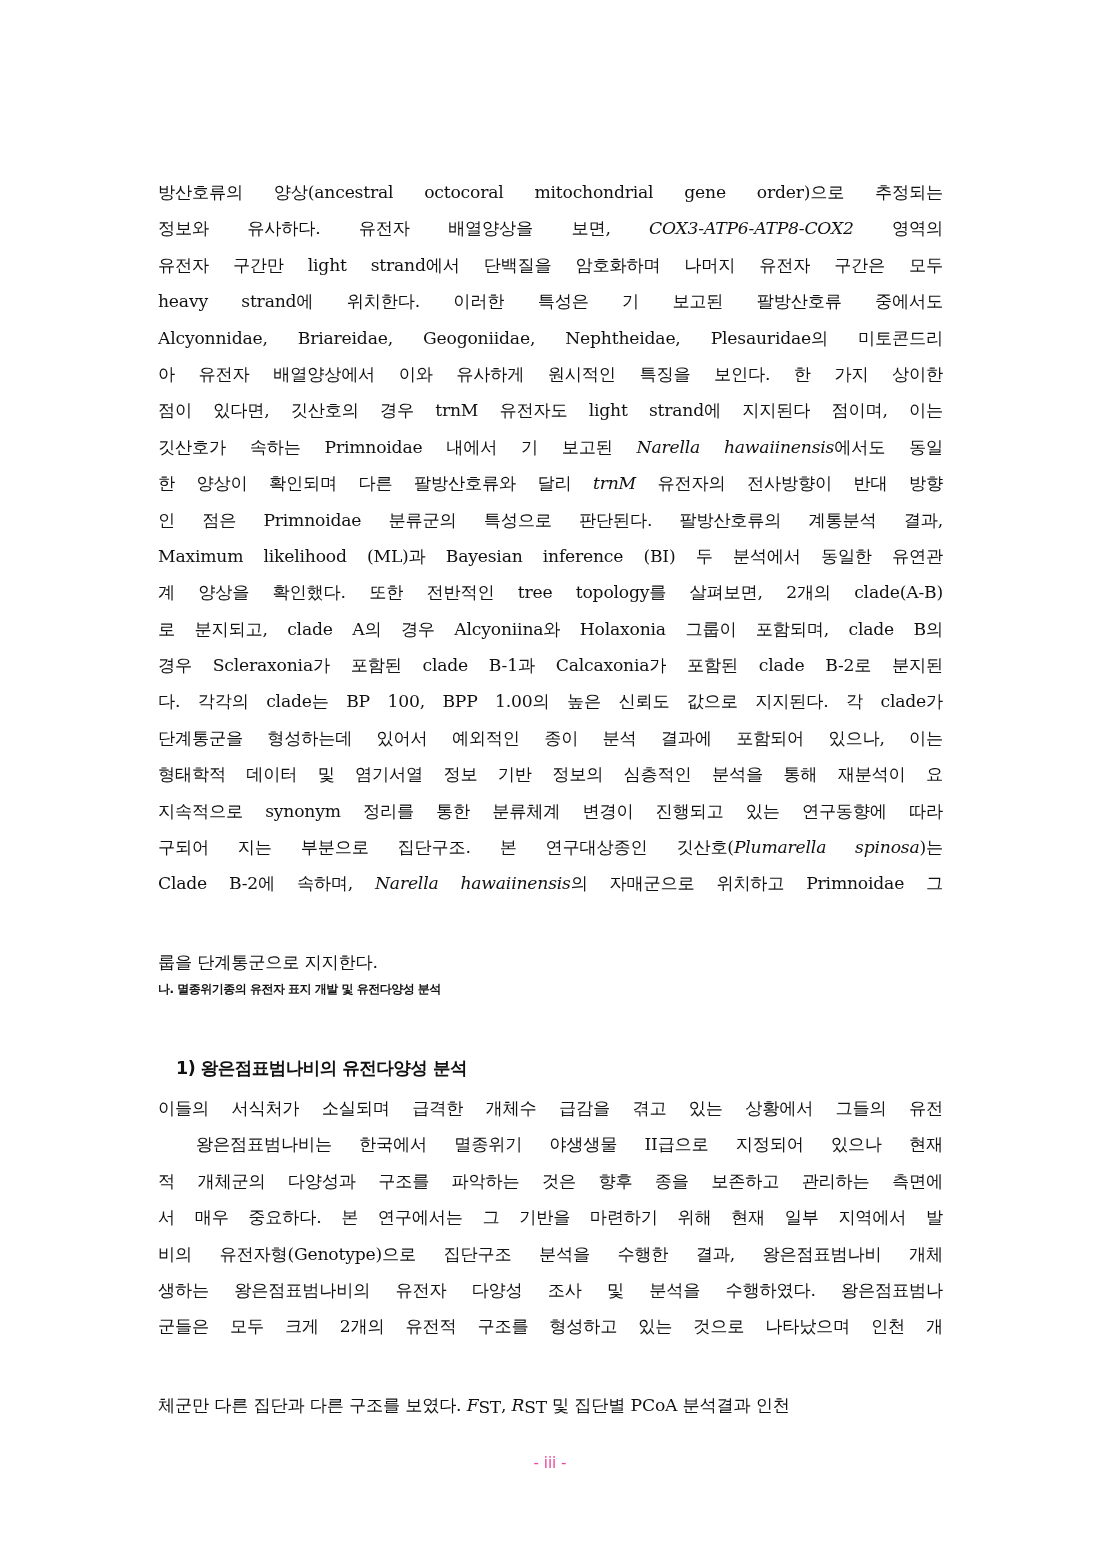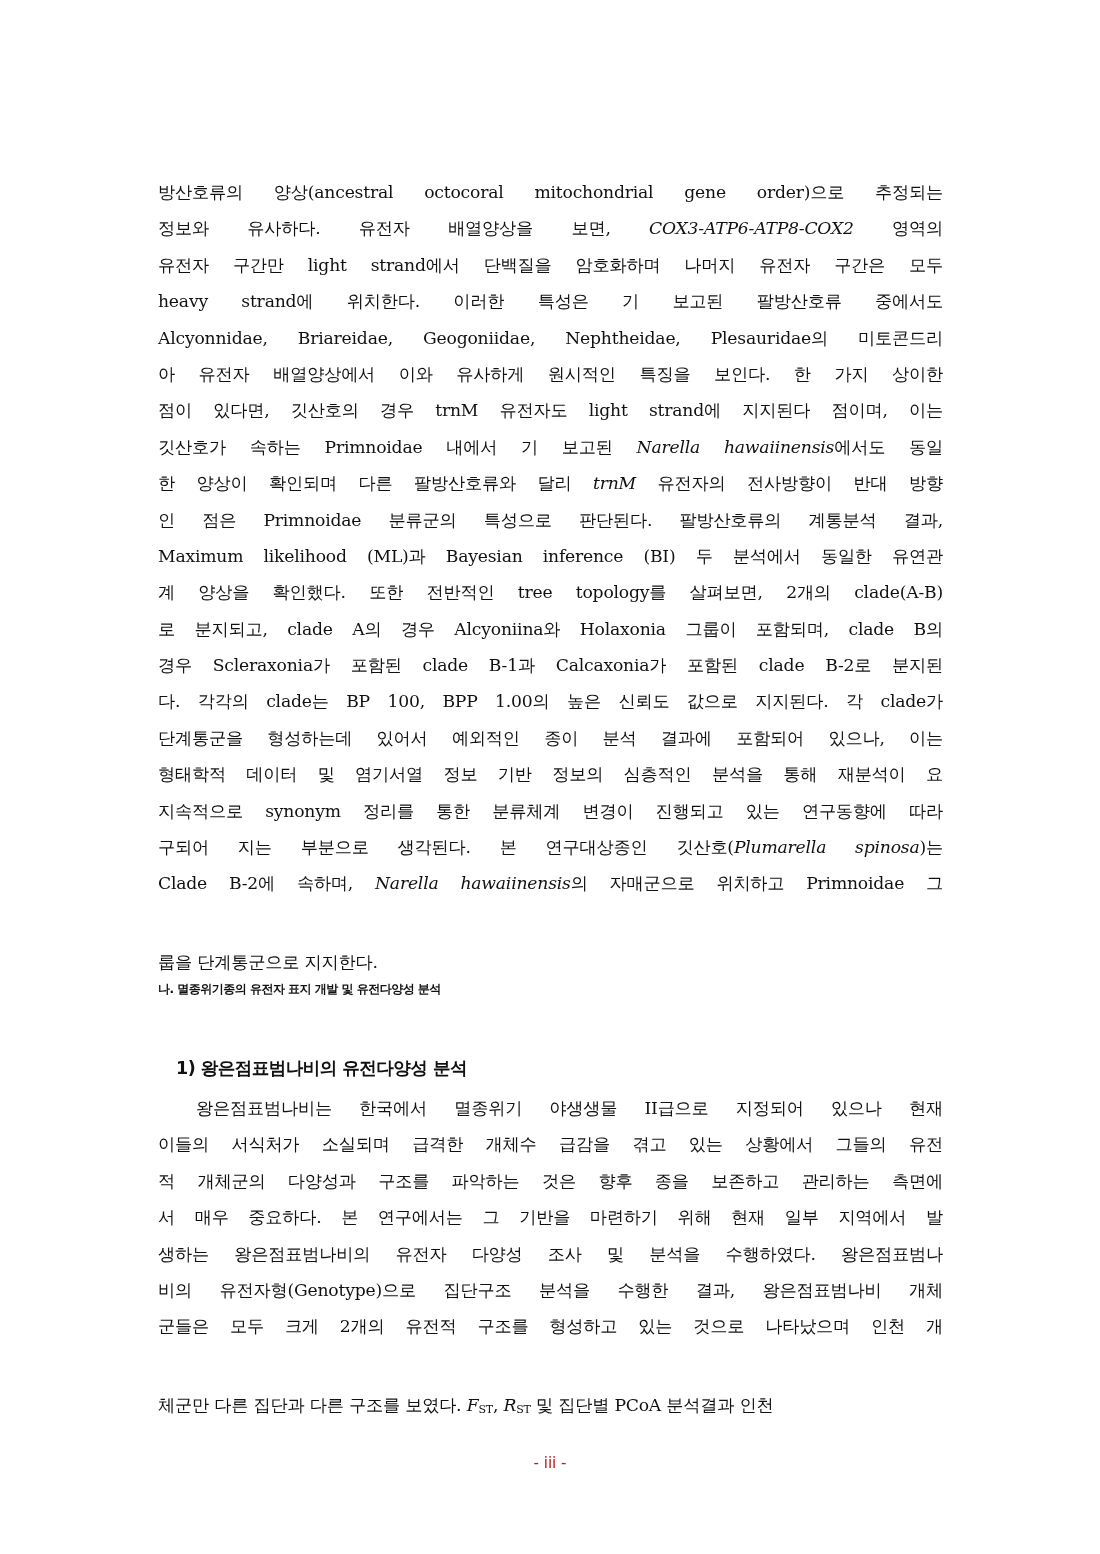--- a/index.html
+++ b/index.html
@@ -5,27 +5,27 @@
   html, body { margin: 0; padding: 0; background: #ffffff; }
   body { width: 1100px; height: 1554px; position: relative; overflow: hidden;
          font-family: "DejaVu Serif", "Liberation Serif", serif; color: #111111; }
   .page { position: absolute; left: 0; top: 0; width: 1100px; height: 1118px; }
   .block { position: absolute; left: 158px; width: 785px; }
   .line { height: 36.4px; line-height: 36.4px; font-size: 17.2px; white-space: nowrap;
           text-align: justify; text-align-last: justify; letter-spacing: -0.2px; }
   .line.last { text-align-last: left; margin-top: 42px; }
   .line span { }
   .it { font-style: italic; }
-  .sub { font-size: 11px; vertical-align: -2px; font-style: normal; }
+  .sub { font-size: 17px; vertical-align: -2px; font-style: normal; }
   .heading-main { position: absolute; left: 158px; top: 981px; font-size: 12px; font-weight: bold;
                   font-family: "DejaVu Sans", sans-serif; letter-spacing: -0.5px; }
   .heading-sub { position: absolute; left: 176px; top: 1056px; font-size: 17.5px; font-weight: bold;
                  font-family: "DejaVu Sans", sans-serif; letter-spacing: -0.5px; }
   .footer { position: absolute; left: 0; width: 1100px; top: 1454px; text-align: center;
-            font-size: 15px; font-family: "DejaVu Sans", sans-serif; color: #b91c1c; }
+            font-size: 15px; font-family: "DejaVu Sans", sans-serif; color: #ec4899; }
   .indent { padding-left: 38px; }
 </style>
 </head>
 <body>
 
 <div class="page">
   <div class="block" id="para1" style="top:174px;">
       <div class="line"><span>방산호류의 양상(ancestral octocoral mitochondrial gene order)으로 추정되는</span></div>
       <div class="line"><span>정보와 유사하다. 유전자 배열양상을 보면, </span><span class="it">COX3-ATP6-ATP8-COX2</span><span> 영역의</span></div>
       <div class="line"><span>유전자 구간만 light strand에서 단백질을 암호화하며 나머지 유전자 구간은 모두</span></div>
@@ -37,30 +37,30 @@
       <div class="line"><span>한 양상이 확인되며 다른 팔방산호류와 달리 </span><span class="it">trnM</span><span> 유전자의 전사방향이 반대 방향</span></div>
       <div class="line"><span>인 점은 Primnoidae 분류군의 특성으로 판단된다. 팔방산호류의 계통분석 결과,</span></div>
       <div class="line"><span>Maximum likelihood (ML)과 Bayesian inference (BI) 두 분석에서 동일한 유연관</span></div>
       <div class="line"><span>계 양상을 확인했다. 또한 전반적인 tree topology를 살펴보면, 2개의 clade(A-B)</span></div>
       <div class="line"><span>로 분지되고, clade A의 경우 Alcyoniina와 Holaxonia 그룹이 포함되며, clade B의</span></div>
       <div class="line"><span>경우 Scleraxonia가 포함된 clade B-1과 Calcaxonia가 포함된 clade B-2로 분지된</span></div>
       <div class="line"><span>다. 각각의 clade는 BP 100, BPP 1.00의 높은 신뢰도 값으로 지지된다. 각 clade가</span></div>
       <div class="line"><span>단계통군을 형성하는데 있어서 예외적인 종이 분석 결과에 포함되어 있으나, 이는</span></div>
       <div class="line"><span>형태학적 데이터 및 염기서열 정보 기반 정보의 심층적인 분석을 통해 재분석이 요</span></div>
       <div class="line"><span>지속적으로 synonym 정리를 통한 분류체계 변경이 진행되고 있는 연구동향에 따라</span></div>
-      <div class="line"><span>구되어 지는 부분으로 생각된다. 본 연구대상종인 깃산호(</span><span class="it">Plumarella spinosa</span><span>)는</span></div>
+      <div class="line"><span>구되어 지는 부분으로 집단구조. 본 연구대상종인 깃산호(</span><span class="it">Plumarella spinosa</span><span>)는</span></div>
       <div class="line"><span>Clade B-2에 속하며, </span><span class="it">Narella hawaiinensis</span><span>의 자매군으로 위치하고 Primnoidae 그</span></div>
       <div class="line last"><span>룹을 단계통군으로 지지한다.</span></div>
     </div>
   <div class="heading-main">나. 멸종위기종의 유전자 표지 개발 및 유전다양성 분석</div>
   <div class="heading-sub">1) 왕은점표범나비의 유전다양성 분석</div>
   <div class="block" id="para2" style="top:1090px;">
+      <div class="line"><span>이들의 서식처가 소실되며 급격한 개체수 급감을 겪고 있는 상황에서 그들의 유전</span></div>
       <div class="line indent"><span>왕은점표범나비는 한국에서 멸종위기 야생생물 II급으로 지정되어 있으나 현재</span></div>
-      <div class="line"><span>이들의 서식처가 소실되며 급격한 개체수 급감을 겪고 있는 상황에서 그들의 유전</span></div>
       <div class="line"><span>적 개체군의 다양성과 구조를 파악하는 것은 향후 종을 보존하고 관리하는 측면에</span></div>
       <div class="line"><span>서 매우 중요하다. 본 연구에서는 그 기반을 마련하기 위해 현재 일부 지역에서 발</span></div>
+      <div class="line"><span>비의 유전자형(Genotype)으로 집단구조 분석을 수행한 결과, 왕은점표범나비 개체</span></div>
       <div class="line"><span>생하는 왕은점표범나비의 유전자 다양성 조사 및 분석을 수행하였다. 왕은점표범나</span></div>
-      <div class="line"><span>비의 유전자형(Genotype)으로 집단구조 분석을 수행한 결과, 왕은점표범나비 개체</span></div>
       <div class="line"><span>군들은 모두 크게 2개의 유전적 구조를 형성하고 있는 것으로 나타났으며 인천 개</span></div>
       <div class="line last"><span>체군만 다른 집단과 다른 구조를 보였다. </span><span class="it">F</span><span class="sub">ST</span><span>, </span><span class="it">R</span><span class="sub">ST</span><span> 및 집단별 PCoA 분석결과 인천</span></div>
     </div>
   <div class="footer">- iii -</div>
 </div>
 
 </body></html>

